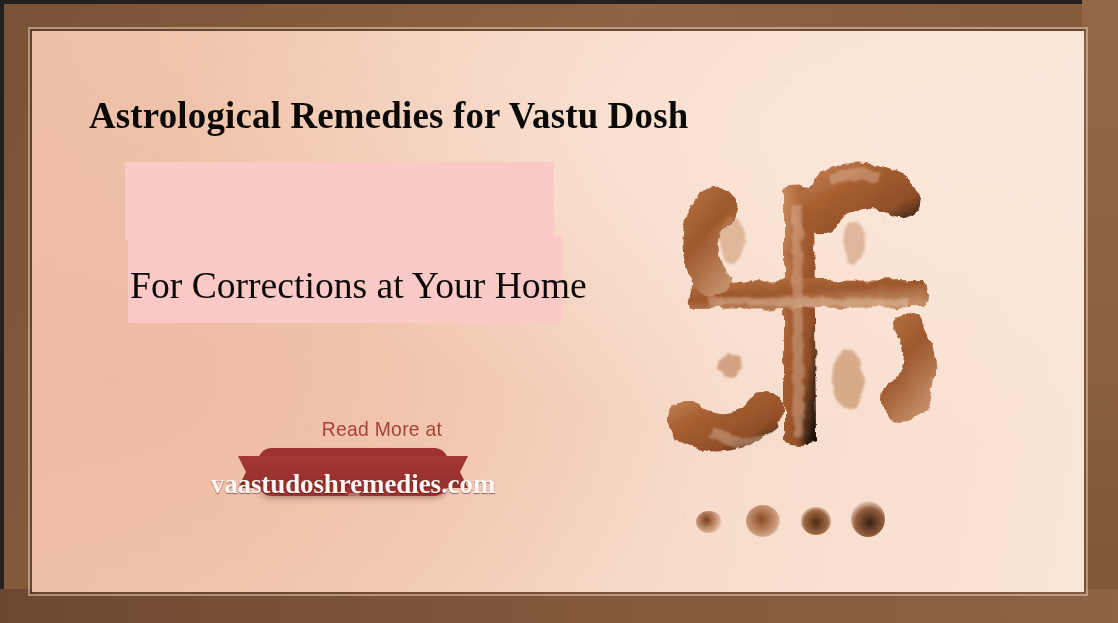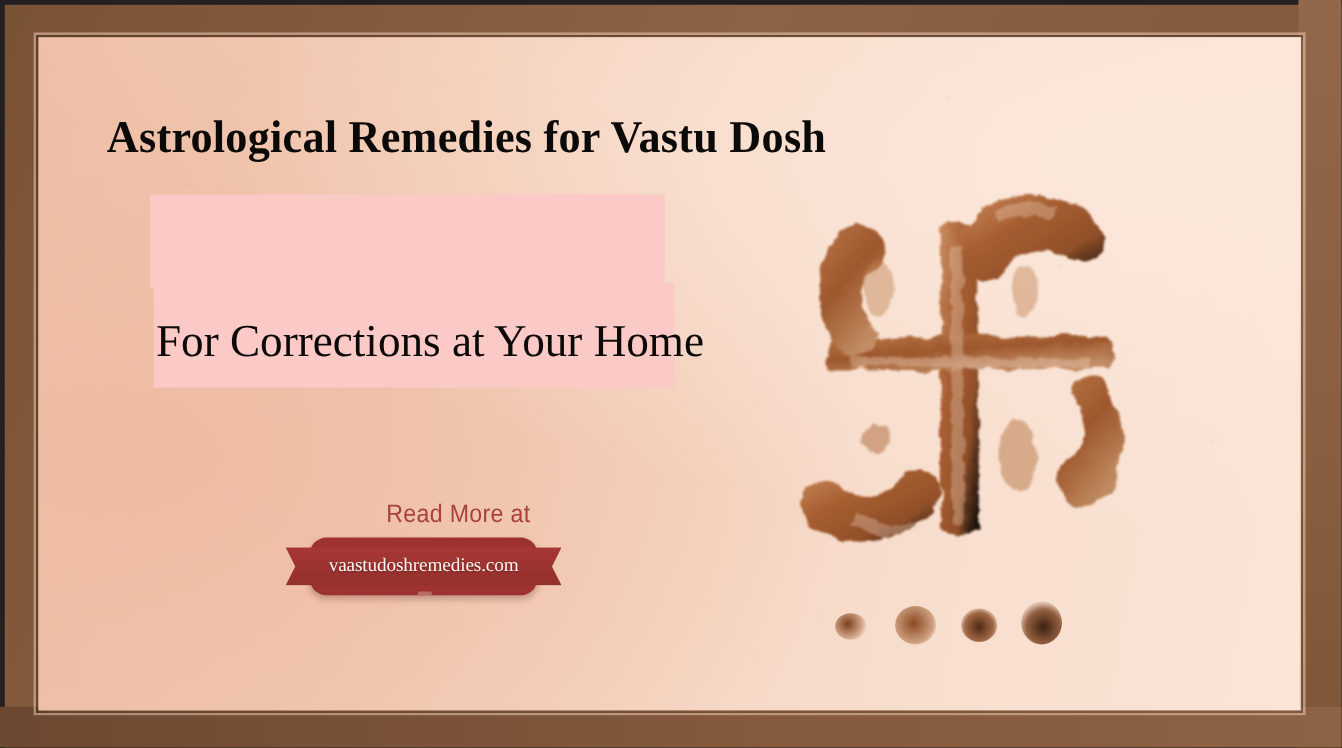--- a/index.html
+++ b/index.html
@@ -93,24 +93,24 @@
     position:absolute;left:20px;top:2px;width:190px;height:48px;
     background:#9d3230;border-radius:14px;
     box-shadow:0 3px 5px rgba(90,30,25,.30);
   }
   .badge-band{
     position:absolute;left:0px;top:10px;width:230px;height:32px;
     background:linear-gradient(180deg,#a63734 0%, #93302d 100%);
     clip-path:polygon(0 0, 230px 0, 222px 16px, 230px 32px, 0 32px, 8px 16px);
   }
   .badge-text{
-    position:absolute;left:0;top:10px;width:230px;height:32px;
+    position:absolute;left:0;top:22px;width:230px;height:32px;
     display:flex;align-items:center;justify-content:center;
-    font-family:"Liberation Serif", serif;font-weight:normal;
-    font-size:16px;color:#fdf6f2;letter-spacing:-.1px;white-space:nowrap;
+    font-family:"Liberation Serif", serif;font-weight:bold;
+    font-size:27px;color:#fdf6f2;letter-spacing:-.1px;white-space:nowrap;
     text-shadow:0 1px 1px rgba(60,15,12,.55);
   }
   .badge-notch{
     position:absolute;left:110px;top:47px;width:12px;height:3px;
     background:#c0817a;border-radius:2px;opacity:.75;
   }
 
   
   .art{position:absolute;left:620px;top:96px;width:320px;height:430px;}
   .art svg{position:absolute;left:0;top:0;}

